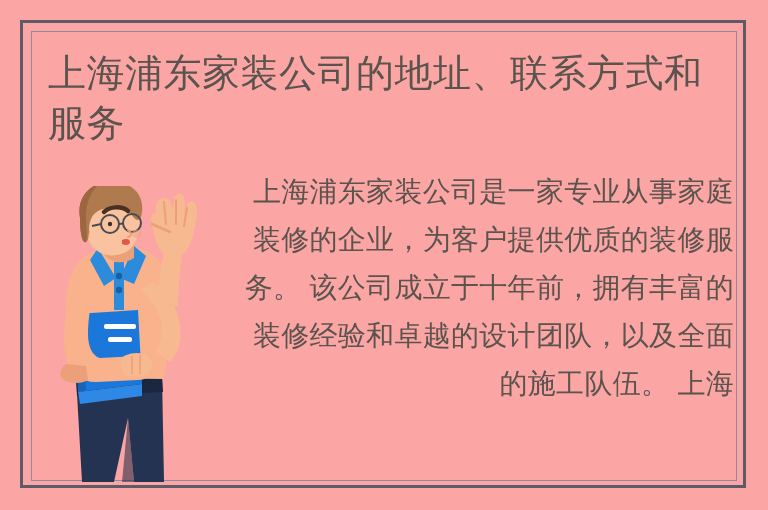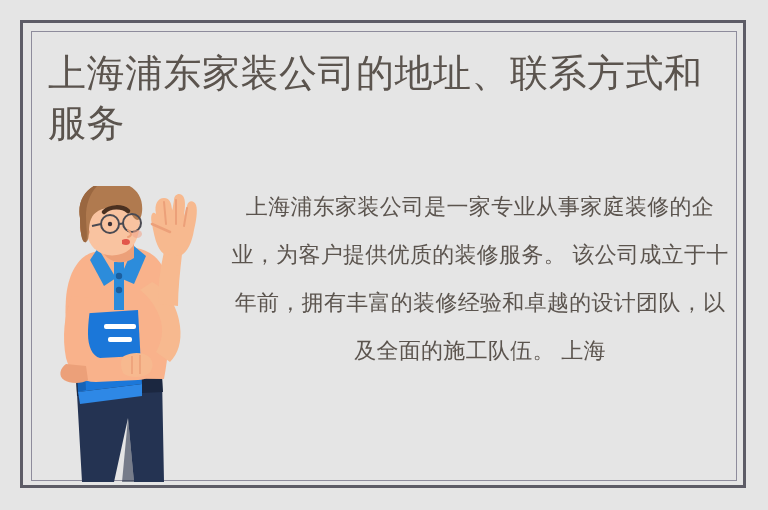--- a/index.html
+++ b/index.html
@@ -11,21 +11,21 @@
     height: 510px;
     background: #f5f4fc;
     font-family: "Liberation Sans", "DejaVu Sans", sans-serif;
     overflow: hidden;
   }
 
   #page {
     position: relative;
     width: 768px;
     height: 510px;
-    background: #e5e5e5;
+    background: #fca5a5;
   }
 
   
   .frame-outer {
     position: absolute;
     left: 20px;
     top: 20px;
     width: 726px;
     height: 468px;
     border: 3px solid #5d5c66;
@@ -54,27 +54,27 @@
     color: #5b544e;
     letter-spacing: 0.5px;
     font-weight: 400;
     white-space: pre-wrap;
   }
 
   
   .body-text {
     position: absolute;
     left: 226px;
-    top: 183px;
+    top: 168px;
     width: 508px;
-    font-size: 22px;
+    font-size: 28px;
     line-height: 48px;
     color: #5b544e;
     letter-spacing: 0.3px;
-    text-align: center;
+    text-align: right;
   }
 
   
   .illustration {
     position: absolute;
     left: 42px;
     top: 186px;
     width: 176px;
     height: 296px;
   }

